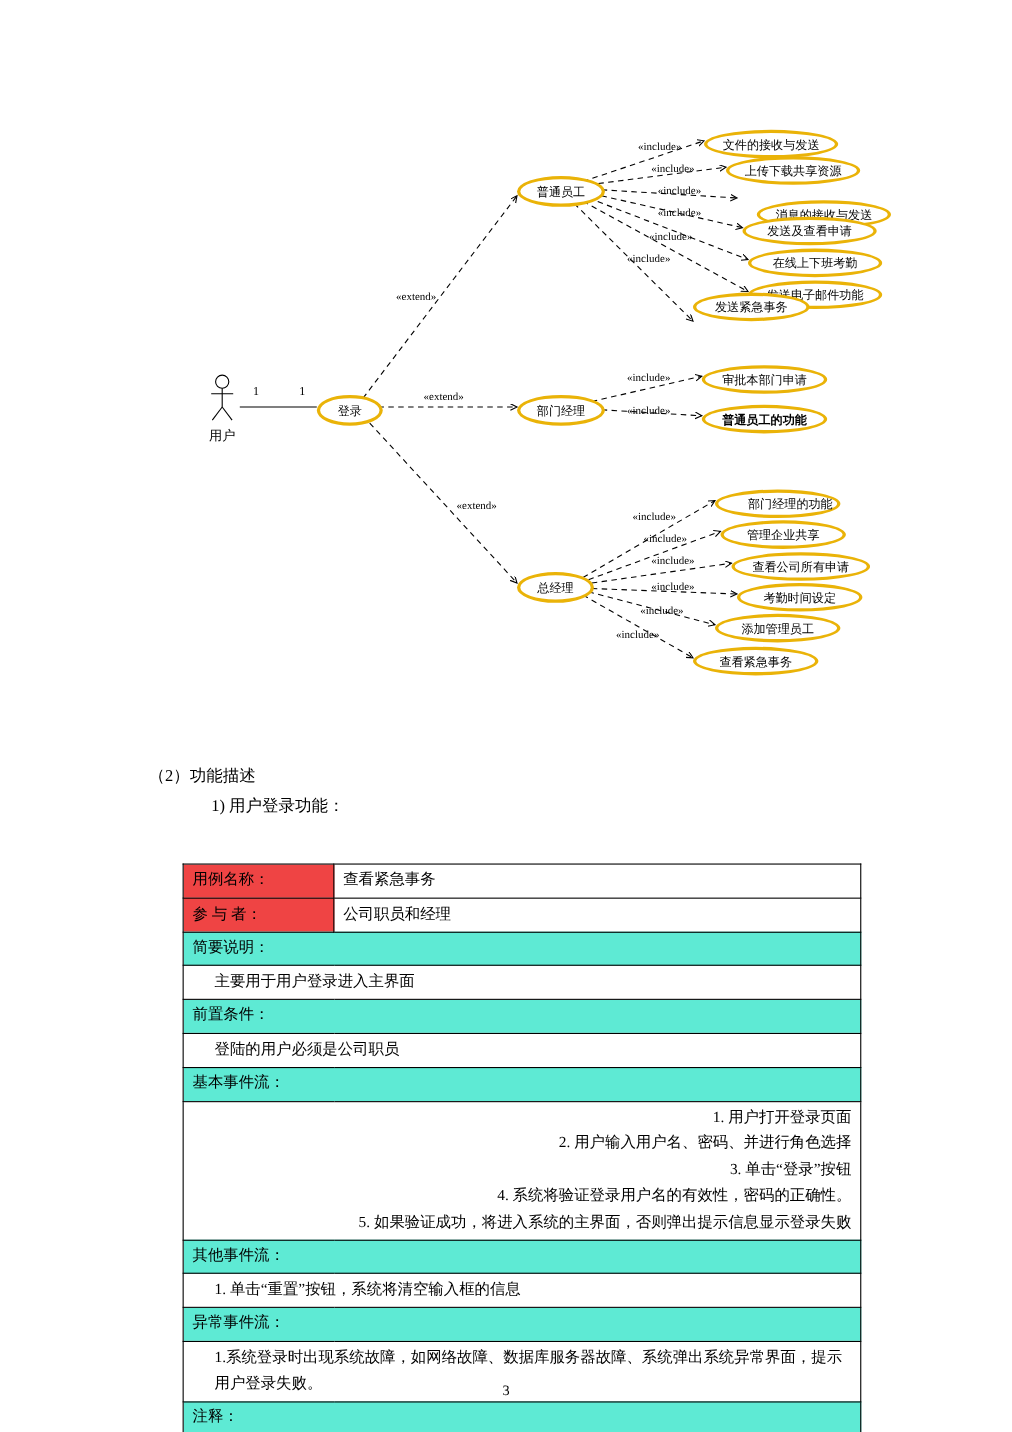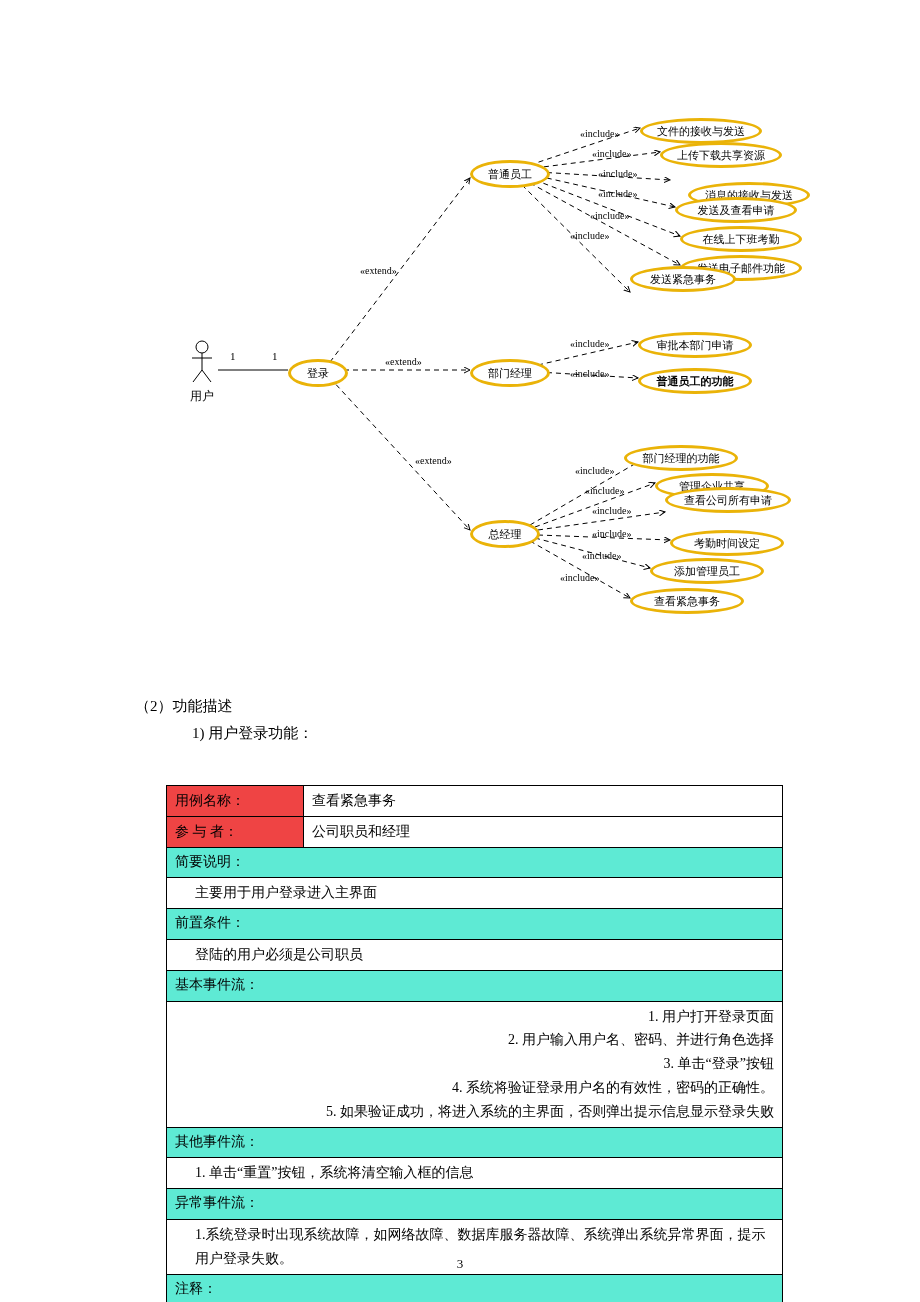--- a/index.html
+++ b/index.html
@@ -202,27 +202,27 @@
 
     <div class="usecase" style="left:478px;top:222px;width:100px;height:20px;">
         <span>审批本部门申请</span>
       </div>
     <div class="usecase" style="left:478px;top:258px;width:100px;height:20px;font-weight:bold;">
         <span>普通员工的功能</span>
       </div>
     <div class="stereo" style="left:410px;top:228px;">«include»</div>
     <div class="stereo" style="left:410px;top:258px;">«include»</div>
 
-    <div class="usecase" style="left:464px;top:335px;width:100px;height:20px;">
+    <div class="usecase" style="left:490px;top:335px;width:100px;height:20px;justify-content:flex-end;">
         <span>部门经理的功能</span>
       </div>
     <div class="usecase" style="left:495px;top:363px;width:100px;height:20px;">
         <span>管理企业共享</span>
       </div>
-    <div class="usecase" style="left:505px;top:377px;width:112px;height:20px;">
+    <div class="usecase" style="left:505px;top:392px;width:112px;height:20px;">
         <span>查看公司所有申请</span>
       </div>
     <div class="usecase" style="left:510px;top:420px;width:100px;height:20px;">
         <span>考勤时间设定</span>
       </div>
     <div class="usecase" style="left:490px;top:448px;width:100px;height:20px;">
         <span>添加管理员工</span>
       </div>
     <div class="usecase" style="left:470px;top:478px;width:100px;height:20px;">
         <span>查看紧急事务</span>

